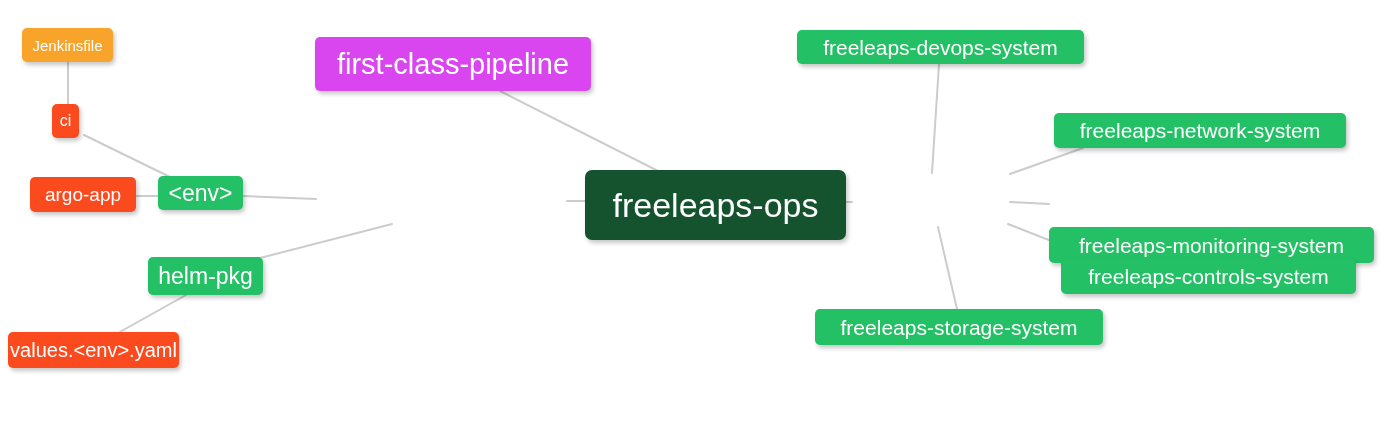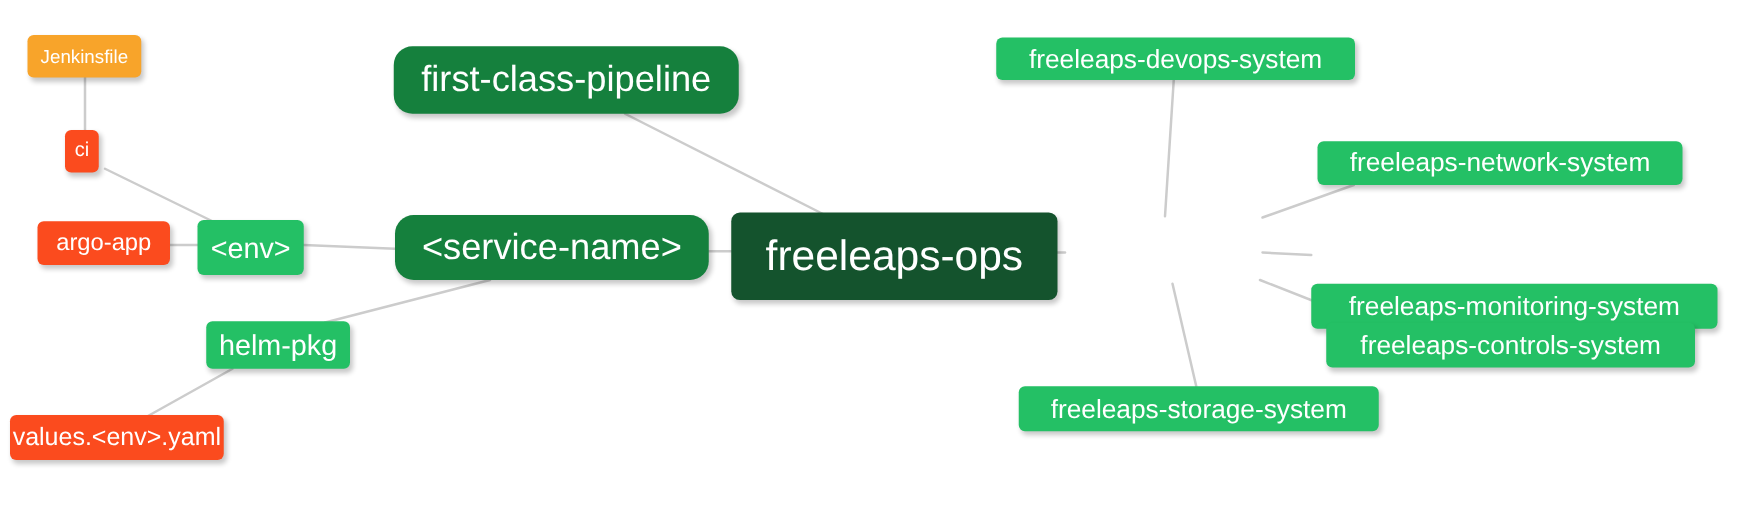--- a/index.html
+++ b/index.html
@@ -30,31 +30,31 @@
     align-items: center;
     justify-content: center;
     color: #ffffff;
     border-radius: 5px;
     box-sizing: border-box;
     box-shadow: 2px 3px 4px rgba(0,0,0,0.22);
     white-space: nowrap;
     cursor: default;
     line-height: 1;
   }
-  .node.blue   { background: #15803d; border-radius: 15px; }
+  .node.blue   { background: #d946ef; }
   .node.green  { background: #24c065; }
   .node.orange { background: #f8a42a; }
   .node.red    { background: #fb4b1e; }
   .node.dark   { background: #14532d; border-radius: 7px; }
 
   #n-jenkinsfile   { left: 22px;   top: 28px;  width: 91px;  height: 34px; font-size: 15px; }
   #n-ci            { left: 52px;   top: 104px; width: 27px;  height: 34px; font-size: 16px; }
   #n-argo-app      { left: 30px;   top: 177px; width: 106px;  height: 35px; font-size: 19px; }
-  #n-env           { left: 158px;  top: 176px; width: 85px;  height: 44px; font-size: 23px; }
-  #n-helm-pkg      { left: 148px;  top: 257px; width: 115px; height: 38px; font-size: 23px; margin-left: 17px; }
+  #n-env           { left: 158px;  top: 176px; width: 85px;  height: 34px; font-size: 23px; }
+  #n-helm-pkg      { left: 148px;  top: 257px; width: 115px; height: 38px; font-size: 23px; }
   #n-values-yaml   { left: 8px;    top: 332px; width: 171px; height: 36px; font-size: 20px; }
   #n-first-class-pipeline { left: 315px; top: 37px;  width: 276px; height: 54px; font-size: 29px; }
   #n-service-name  { left: 316px;  top: 172px; width: 251px; height: 52px; font-size: 29px; }
   #n-root          { left: 585px;  top: 170px; width: 261px; height: 70px; font-size: 34px; }
   #n-manifests     { left: 852px;  top: 173px; width: 158px; height: 53px; font-size: 29px; }
   #n-devops-system     { left: 797px;  top: 30px;  width: 287px; height: 34px; font-size: 21px; }
   #n-network-system    { left: 1054px; top: 113px; width: 292px; height: 35px; font-size: 21px; }
   #n-monitoring-system { left: 1049px; top: 187px; width: 325px; height: 36px; font-size: 21px; margin-top: 40px; }
   #n-controls-system   { left: 1061px; top: 258px; width: 295px; height: 36px; font-size: 21px; }
   #n-storage-system    { left: 815px;  top: 309px; width: 288px; height: 36px; font-size: 21px; }
@@ -82,21 +82,20 @@
   </svg>
 
   <div class="node orange" id="n-jenkinsfile">Jenkinsfile</div>
   <div class="node red" id="n-ci">ci</div>
   <div class="node red" id="n-argo-app">argo-app</div>
   <div class="node green" id="n-env">&lt;env&gt;</div>
   <div class="node green" id="n-helm-pkg">helm-pkg</div>
   <div class="node red" id="n-values-yaml">values.&lt;env&gt;.yaml</div>
 
   <div class="node blue" id="n-first-class-pipeline">first-class-pipeline</div>
-  <div class="node blue" id="n-service-name">&lt;service-name&gt;</div>
   <div class="node dark" id="n-root">freeleaps-ops</div>
 
   <div class="node green" id="n-devops-system">freeleaps-devops-system</div>
   <div class="node green" id="n-network-system">freeleaps-network-system</div>
   <div class="node green" id="n-monitoring-system">freeleaps-monitoring-system</div>
   <div class="node green" id="n-controls-system">freeleaps-controls-system</div>
   <div class="node green" id="n-storage-system">freeleaps-storage-system</div>
 
 </div>
 

